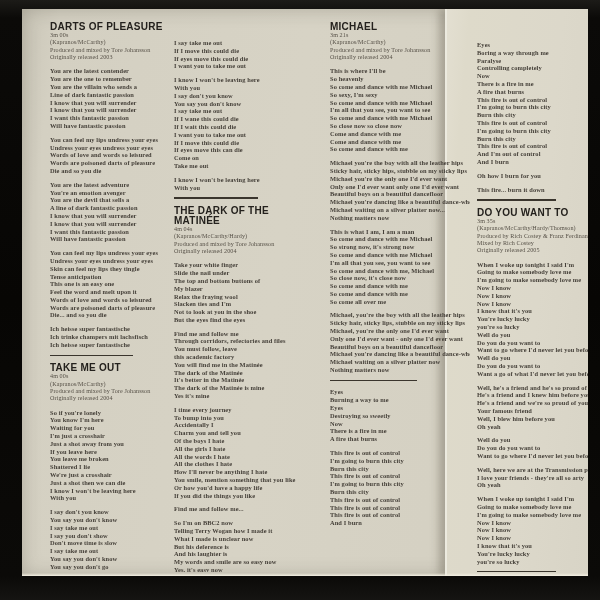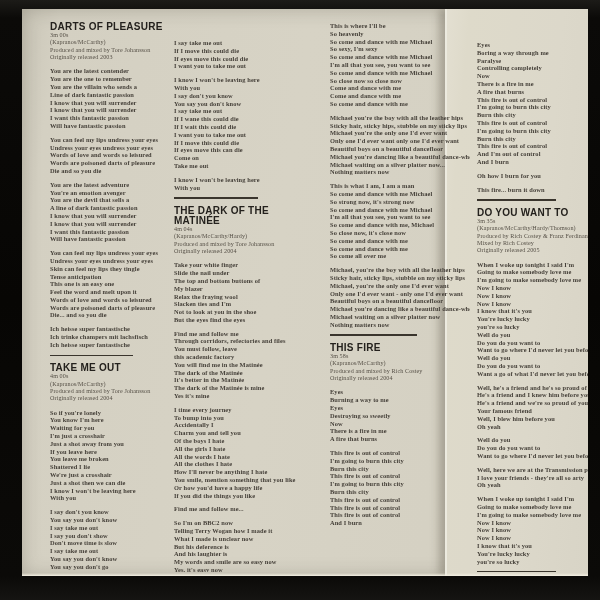--- a/index.html
+++ b/index.html
@@ -195,20 +195,27 @@
           <div class="line">Telling Terry Wogan how I made it</div>
           <div class="line">What I made is unclear now</div>
           <div class="line">But his deference is</div>
           <div class="line">And his laughter is</div>
           <div class="line">My words and smile are so easy now</div>
           <div class="line">Yes, it's easy now</div>
           <div class="line">Yes, it's easy now</div>
         </div>
       </div>
     <div class="col" id="col2">
+        <div class="song-header">
+          <div class="title">MICHAEL</div>
+          <div class="credit">3m 21s</div>
+          <div class="credit">(Kapranos/McCarthy)</div>
+          <div class="credit">Produced and mixed by Tore Johansson</div>
+          <div class="credit">Originally released 2004</div>
+        </div>
         <div class="stanza">
           <div class="line">This is where I'll be</div>
           <div class="line">So heavenly</div>
           <div class="line">So come and dance with me Michael</div>
           <div class="line">So sexy, I'm sexy</div>
           <div class="line">So come and dance with me Michael</div>
           <div class="line">I'm all that you see, you want to see</div>
           <div class="line">So come and dance with me Michael</div>
           <div class="line">So close now so close now</div>
           <div class="line">Come and dance with me</div>
@@ -241,27 +248,20 @@
           <div class="line">Michael, you're the boy with all the leather hips</div>
           <div class="line">Sticky hair, sticky lips, stubble on my sticky lips</div>
           <div class="line">Michael, you're the only one I'd ever want</div>
           <div class="line">Only one I'd ever want - only one I'd ever want</div>
           <div class="line">Beautiful boys on a beautiful dancefloor</div>
           <div class="line">Michael you're dancing like a beautiful dance-whore</div>
           <div class="line">Michael waiting on a silver platter now</div>
           <div class="line">Nothing matters now</div>
         </div>
         <div class="divider"></div>
-        <div class="song-header">
-          <div class="title">THIS FIRE</div>
-          <div class="credit">3m 58s</div>
-          <div class="credit">(Kapranos/McCarthy)</div>
-          <div class="credit">Produced and mixed by Rich Costey</div>
-          <div class="credit">Originally released 2004</div>
-        </div>
         <div class="stanza">
           <div class="line">Eyes</div>
           <div class="line">Burning a way to me</div>
           <div class="line">Eyes</div>
           <div class="line">Destroying so sweetly</div>
           <div class="line">Now</div>
           <div class="line">There is a fire in me</div>
           <div class="line">A fire that burns</div>
         </div>
         <div class="stanza">

